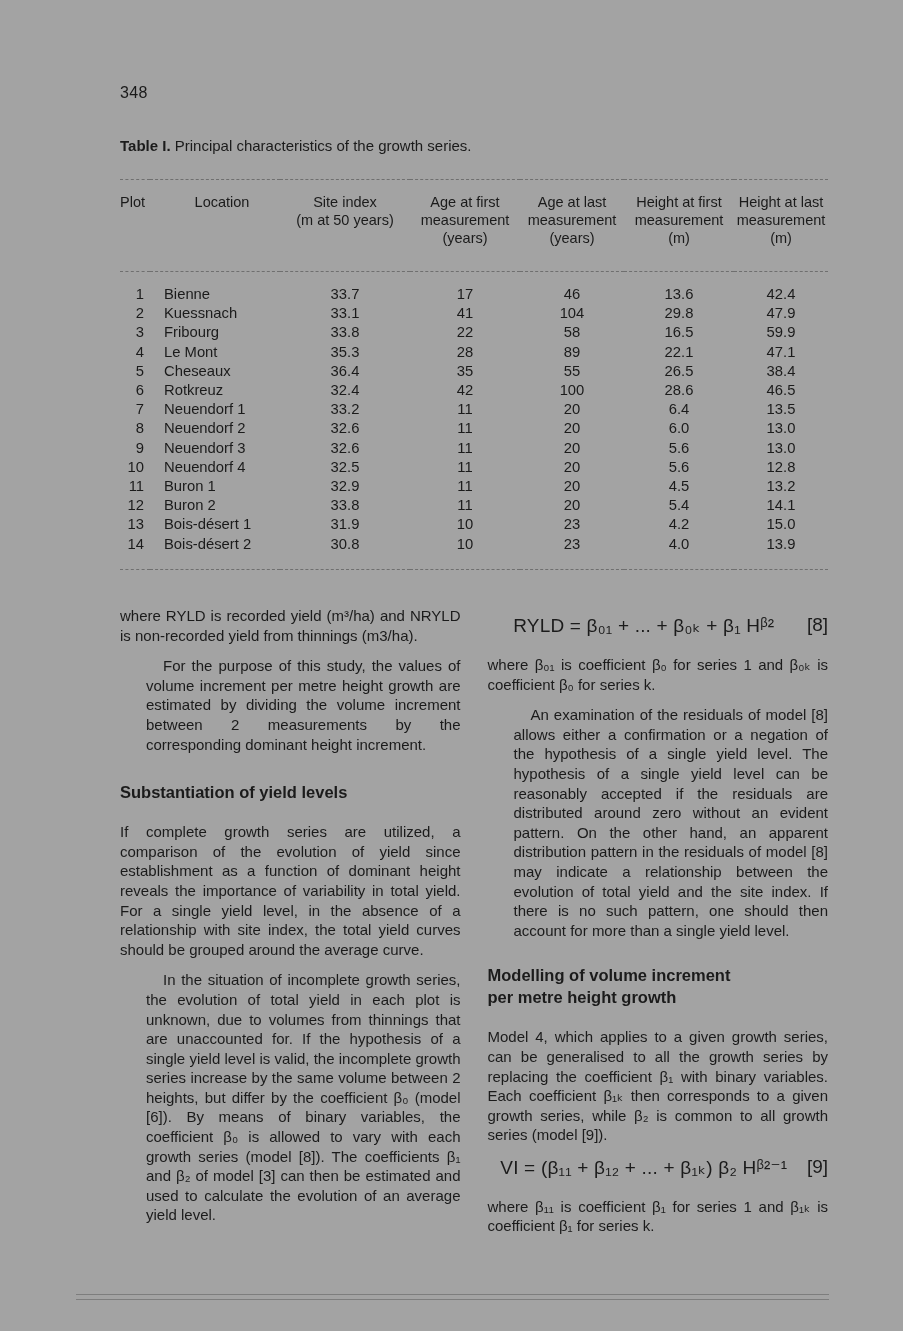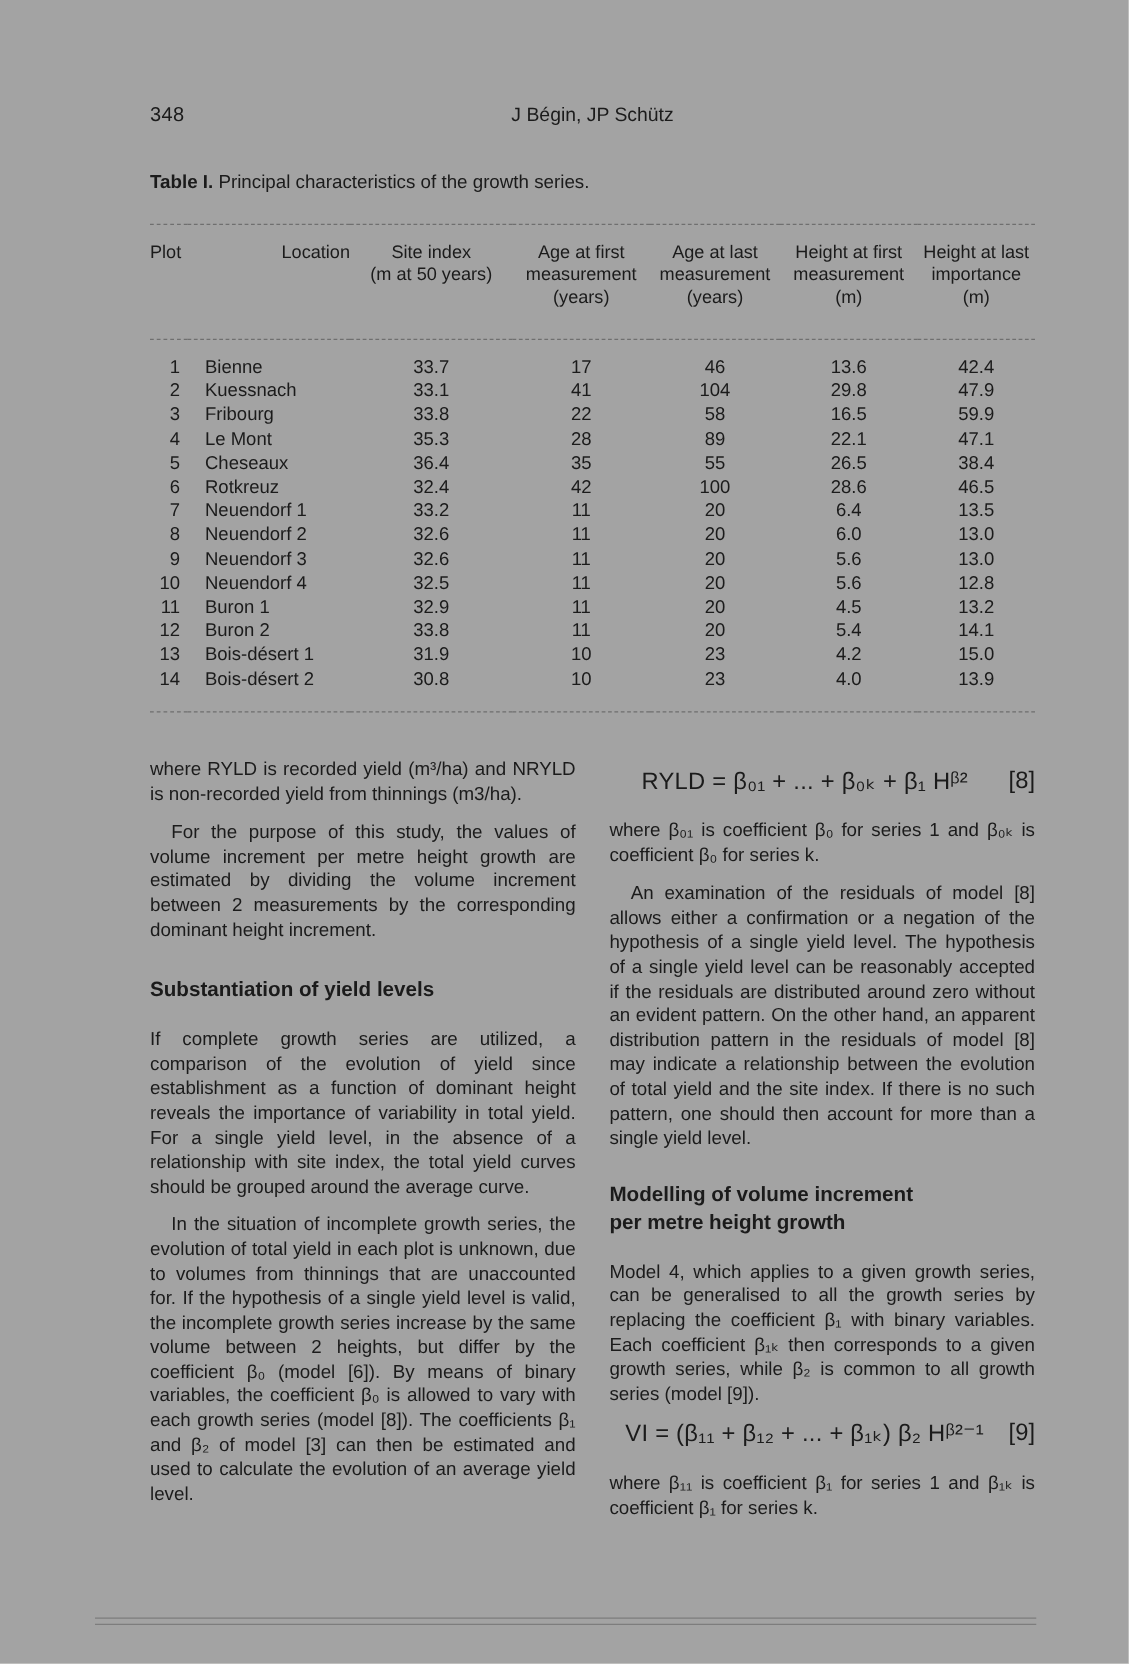--- a/index.html
+++ b/index.html
@@ -29,33 +29,33 @@
     border-collapse: collapse; font-size: 14.5px;
     border-top: 1px dashed #6f6f6f; border-bottom: 1px dashed #6f6f6f;
   }
   .data-table thead tr { border-bottom: 1px dashed #6f6f6f; }
   .data-table th {
     font-weight: normal; vertical-align: top;
     padding: 13px 0 24px; white-space: pre-line; text-align: center;
     line-height: 18px; font-size: 14.5px;
   }
   .data-table th.c0 { text-align: left; }
-  .data-table th.c1 { text-align: right; padding-left: 14px; }
+  .data-table th.c1 { text-align: center; padding-left: 14px; }
   .data-table td { padding: 0; line-height: 19.2px; font-size: 14.8px; }
   .data-table td.c0 { text-align: right; padding-right: 6px; }
   .data-table td.c1 { text-align: left; padding-left: 14px; }
   .data-table td.cn { text-align: center; }
   .data-table tbody tr:first-child td { padding-top: 13px; }
   .data-table tbody tr:last-child td { padding-bottom: 15px; }
 
   
   .columns { position: absolute; top: 606px; left: 120px; width: 708px; display: flex; gap: 27px; }
   .col { flex: 1; min-width: 0; }
   .para { margin: 0 0 11px; font-size: 15px; line-height: 19.6px; text-align: justify; }
-  .para.indent { text-indent: 17px; }
+  .para.indent { text-indent: 17px; margin-left: 26px; }
   .section-heading { font-size: 16.5px; font-weight: bold; margin: 27px 0 19px; line-height: 22px; }
   .section-heading.pre { white-space: pre-line; }
   .col-right .section-heading { margin-top: 24px; }
 
   .equation { display: flex; align-items: flex-start; margin: 8px 0 18px; font-size: 19px; }
   .equation .eq-body { flex: 1; text-align: center; letter-spacing: .2px; }
   .equation .eq-num { width: 28px; text-align: right; }
 
   
   .bottom-rule {
@@ -63,21 +63,20 @@
     border-top: 1px solid #7d7d7d; border-bottom: 1px solid #7d7d7d;
   }
 </style>
 </head>
 <body>
 
 <div class="page">
 
   <div class="running-head">
     <span class="page-num">348</span>
-    <span class="head-title">J Bégin, JP Schütz</span>
   </div>
 
   <p class="caption"><b>Table I.</b><span> Principal characteristics of the growth series.</span></p>
 
   <table class="data-table">
     <colgroup>
       <col style="width:30px">
         <col style="width:130px">
         <col style="width:130px">
       <col style="width:110px">
@@ -94,21 +93,21 @@
         <th class="cn">Age at first
 measurement
 (years)</th>
         <th class="cn">Age at last
 measurement
 (years)</th>
         <th class="cn">Height at first
 measurement
 (m)</th>
         <th class="cn">Height at last
-importance
+measurement
 (m)</th>
       </tr>
     </thead>
     <tbody>
       <tr>
         <td class="c0">1</td>
         <td class="c1">Bienne</td>
         <td class="cn">33.7</td>
         <td class="cn">17</td>
         <td class="cn">46</td>

